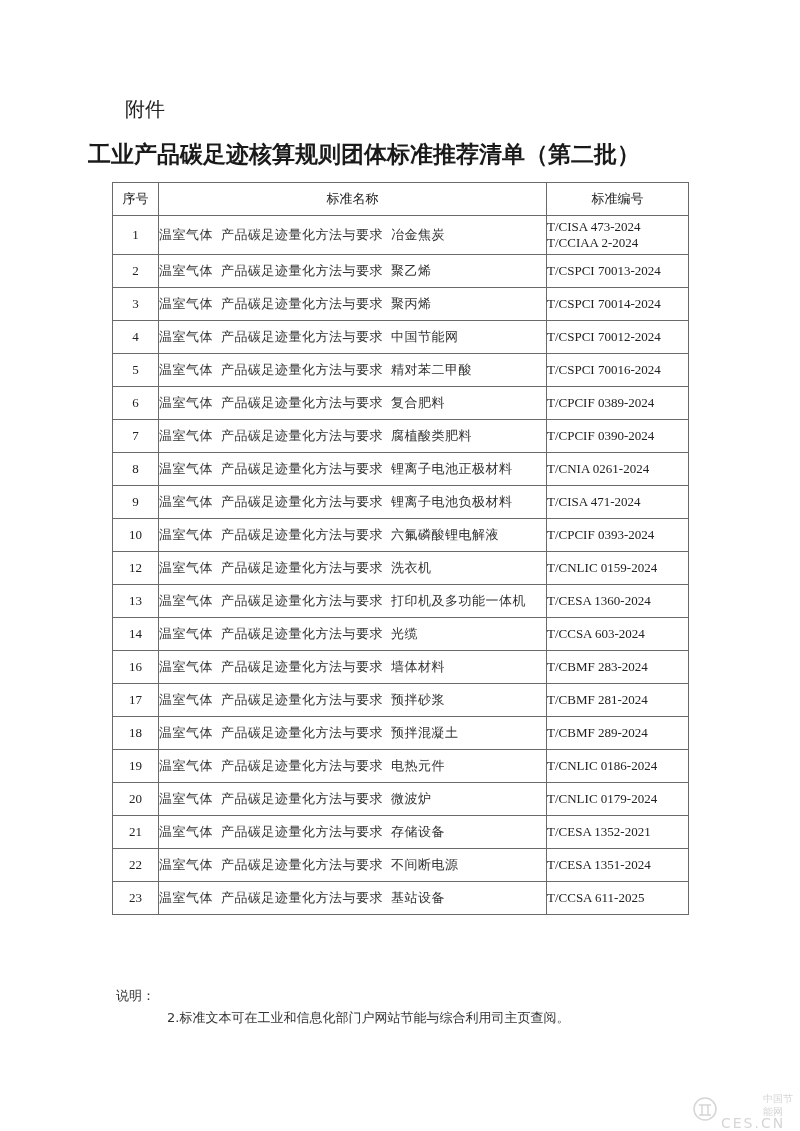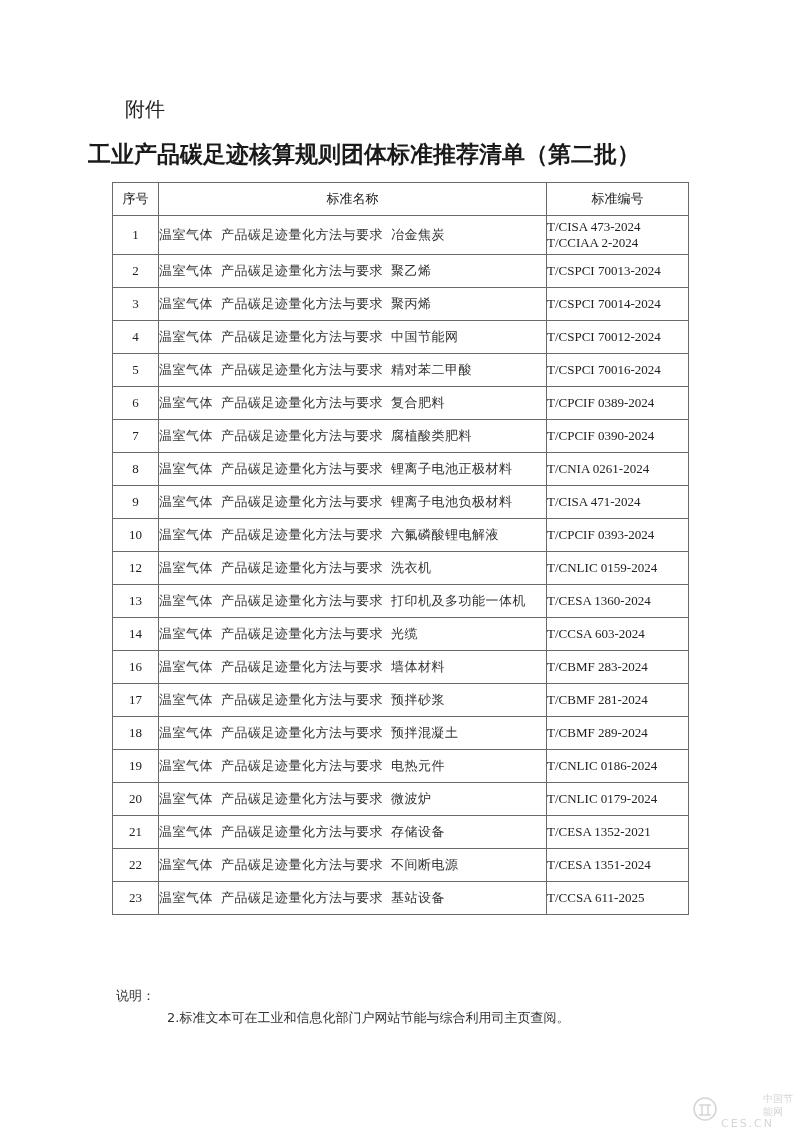--- a/index.html
+++ b/index.html
@@ -40,21 +40,21 @@
     font-family: "DejaVu Sans", sans-serif; font-size: 13px; color: #333; line-height: 22px;
   }
   .notes .row { display: flex; }
   .notes .lbl { width: 51px; }
   .watermark {
     position: absolute; left: 692px; top: 1092px; opacity: 0.35;
     display: flex; align-items: center; gap: 3px; color: #888;
     font-family: "DejaVu Sans", sans-serif;
   }
   .watermark .t1 { font-size: 10px; line-height: 13px; margin-left: 42px; }
-  .watermark .t2 { font-size: 11px; line-height: 11px; letter-spacing: 2px; }
+  .watermark .t2 { font-size: 14px; line-height: 11px; letter-spacing: 2px; }
 </style>
 </head>
 <body>
 
 <div class="attachment">附件</div>
 <div class="title">工业产品碳足迹核算规则团体标准推荐清单（第二批）</div>
 
 <table class="std">
   <colgroup>
       <col class="c1">

